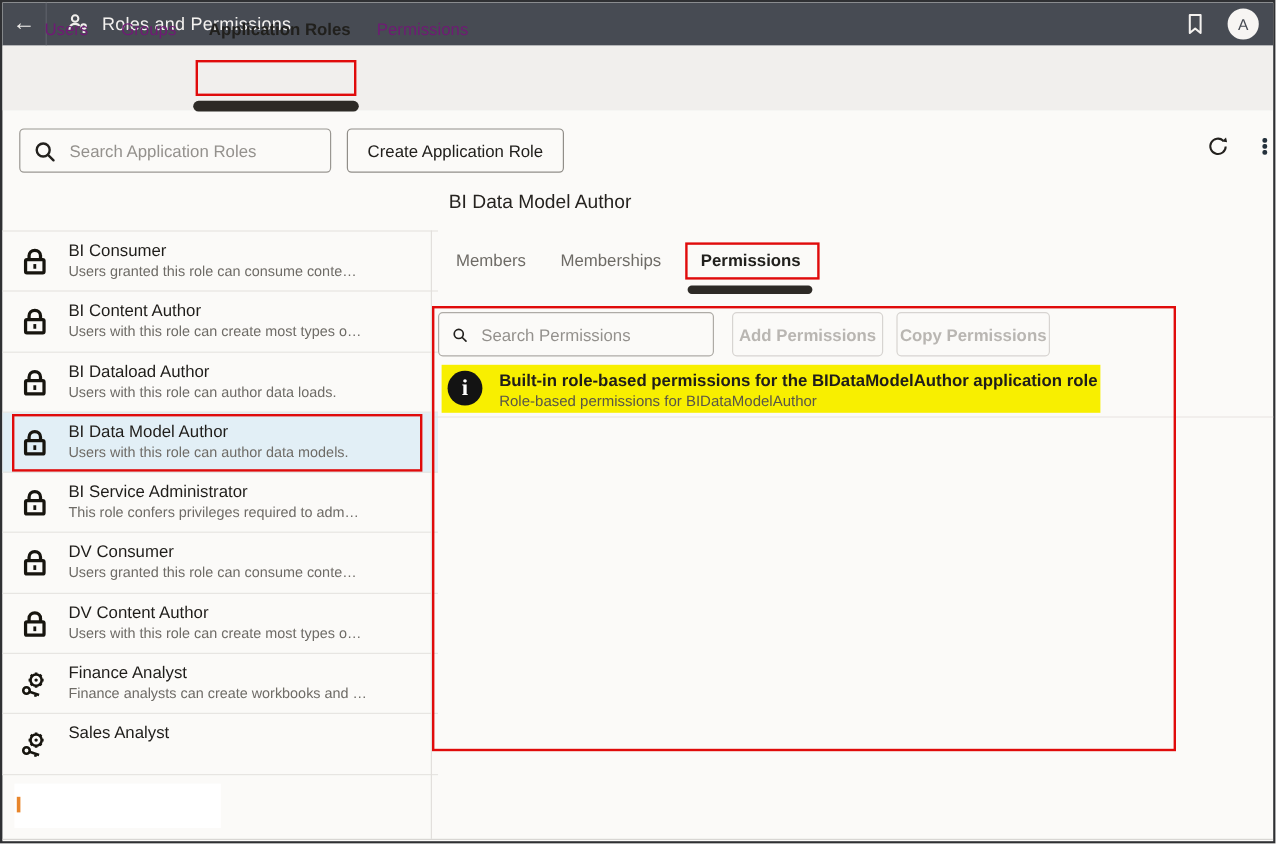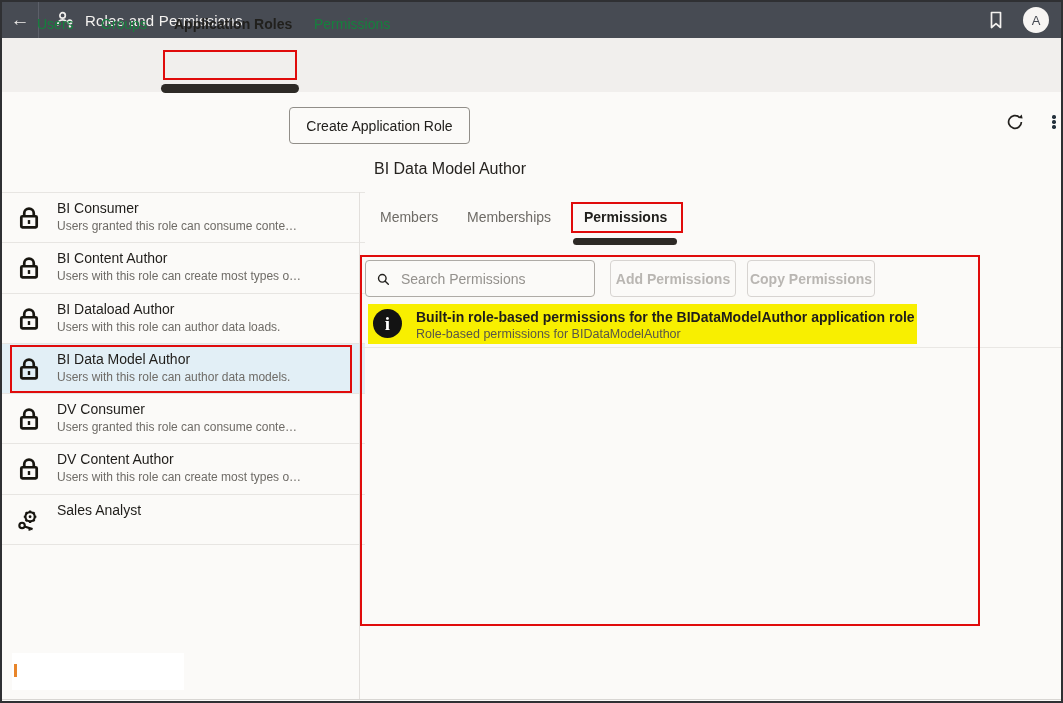--- a/index.html
+++ b/index.html
@@ -16,21 +16,21 @@
   .topbar-sep{width:1px;height:36px;background:#5c6069;}
   .topbar-icon{margin-left:16px;display:flex;align-items:center;}
   .topbar-title{color:#f4f2f0;font-size:15px;margin-left:10px;letter-spacing:.2px;}
   .topbar-right{margin-left:auto;display:flex;align-items:center;gap:18px;padding-right:12px;}
   .bookmark-btn{display:flex;align-items:center;cursor:pointer;}
   .avatar{width:26px;height:26px;border-radius:50%;background:#f7f5f3;color:#474b53;
           display:flex;align-items:center;justify-content:center;font-size:13px;font-weight:400;}
 
   
   .tabstrip{left:0;top:36px;width:100%;height:54px;background:#f1efed;}
-  .tab{position:absolute;top:14px;font-size:14px;color:#15803d;cursor:pointer;white-space:nowrap;}
+  .tab{position:absolute;top:14px;font-size:14px;color:#701a75;cursor:pointer;white-space:nowrap;}
   .tab.active{color:#21201d;font-weight:bold;}
   .tab-annotation{left:161px;top:48px;width:134px;height:30px;border:2px solid #e00b0b;pointer-events:none;z-index:40;}
   .tab-underline{left:159px;top:82px;width:138px;height:9px;background:#2d2a26;border-radius:5px;z-index:5;}
 
   
   .search-input{left:14px;top:105px;width:260px;height:37px;border:1px solid #9a9792;border-radius:4px;
                 background:#fbfaf8;display:flex;align-items:center;padding:0 10px;gap:9px;}
   .search-input input{border:none;outline:none;background:transparent;font-size:14px;flex:1;
                       font-family:"Liberation Sans",sans-serif;color:#33312d;}
   .search-input input::placeholder{color:#94918d;}
@@ -119,20 +119,27 @@
   </div>
 
   <div class="abs tabstrip"></div>
   <div class="abs tab" style="left:35px;">Users</div>
   <div class="abs tab" style="left:99px;">Groups</div>
   <div class="abs tab active" style="left:172px;">Application Roles</div>
   <div class="abs tab" style="left:312px;">Permissions</div>
   <div class="abs tab-underline"></div>
   <div class="abs tab-annotation"></div>
 
+  <div class="abs search-input">
+    <svg width="20" height="20" viewBox="0 0 20 20" fill="none" stroke="#23211e" stroke-width="2" stroke-linecap="round">
+      <circle cx="9" cy="9" r="5.4"></circle>
+        <path d="M13.2 13.2 L17.6 17.6"></path>
+    </svg>
+    <input type="text" placeholder="Search Application Roles" style="">
+  </div>
   <div class="abs create-btn">Create Application Role</div>
 
   <div class="abs icon-btn refresh-btn">
     <svg width="20" height="20" viewBox="0 0 20 20" fill="none">
       <path d="M16.4 10 a6.4 6.4 0 1 1 -2.0 -4.7" stroke="#23211e" stroke-width="1.7"></path>
       <path d="M13.2 5.9 L17.6 6.6 L16.7 2.5 Z" fill="#23211e"></path>
     </svg>
   </div>
   <div class="abs icon-btn kebab-btn">
     <div>
@@ -177,50 +184,70 @@
     <div class="role-item selected">
       <svg class="role-icon" width="26" height="26" viewBox="0 0 24 24" fill="none" stroke="#17150f" stroke-width="2.5">
         <path d="M7.6 10.4 V7.7 C7.6 5.2 9.5 3.4 12 3.4 C14.5 3.4 16.4 5.2 16.4 7.7 V10.4"></path>
         <rect x="4.9" y="10.4" width="14.2" height="10.2" rx="1"></rect>
         <rect x="10.9" y="13.9" width="2.2" height="3.6" fill="#17150f" stroke="none"></rect>
       </svg>
       <div class="role-name">BI Data Model Author</div>
       <div class="role-desc">Users with this role can author data models.</div>
     </div>
 
+    <div class="role-item">
+      <svg class="role-icon" width="26" height="26" viewBox="0 0 24 24" fill="none" stroke="#17150f" stroke-width="2.5">
+        <path d="M7.6 10.4 V7.7 C7.6 5.2 9.5 3.4 12 3.4 C14.5 3.4 16.4 5.2 16.4 7.7 V10.4"></path>
+        <rect x="4.9" y="10.4" width="14.2" height="10.2" rx="1"></rect>
+        <rect x="10.9" y="13.9" width="2.2" height="3.6" fill="#17150f" stroke="none"></rect>
+      </svg>
+      <div class="role-name">BI Service Administrator</div>
+      <div class="role-desc">This role confers privileges required to adm…</div>
+    </div>
 
     <div class="role-item">
       <svg class="role-icon" width="26" height="26" viewBox="0 0 24 24" fill="none" stroke="#17150f" stroke-width="2.5">
         <path d="M7.6 10.4 V7.7 C7.6 5.2 9.5 3.4 12 3.4 C14.5 3.4 16.4 5.2 16.4 7.7 V10.4"></path>
         <rect x="4.9" y="10.4" width="14.2" height="10.2" rx="1"></rect>
         <rect x="10.9" y="13.9" width="2.2" height="3.6" fill="#17150f" stroke="none"></rect>
       </svg>
       <div class="role-name">DV Consumer</div>
       <div class="role-desc">Users granted this role can consume conte…</div>
     </div>
 
     <div class="role-item">
       <svg class="role-icon" width="26" height="26" viewBox="0 0 24 24" fill="none" stroke="#17150f" stroke-width="2.5">
         <path d="M7.6 10.4 V7.7 C7.6 5.2 9.5 3.4 12 3.4 C14.5 3.4 16.4 5.2 16.4 7.7 V10.4"></path>
         <rect x="4.9" y="10.4" width="14.2" height="10.2" rx="1"></rect>
         <rect x="10.9" y="13.9" width="2.2" height="3.6" fill="#17150f" stroke="none"></rect>
       </svg>
       <div class="role-name">DV Content Author</div>
       <div class="role-desc">Users with this role can create most types o…</div>
     </div>
-
 
     <div class="role-item">
       <svg class="role-icon" width="26" height="26" viewBox="0 0 24 24" fill="none" stroke="#17150f" stroke-width="2">
         <circle cx="13" cy="9" r="4.3"></circle>
         <circle cx="13" cy="9" r="1.3" fill="#17150f" stroke="none"></circle>
         <path d="M13 3.2 V4.7 M13 13.3 V14.8 M7.2 9 H8.7 M17.3 9 H18.8 M8.9 4.9 L9.9 5.9 M16.1 12.1 L17.1 13.1 M17.1 4.9 L16.1 5.9 M9.9 12.1 L8.9 13.1"></path>
         <circle cx="5.6" cy="17" r="2.5"></circle>
         <path d="M7.9 18 L15.3 20.4 M12.8 19.6 L12.3 21.8"></path>
       </svg>
+      <div class="role-name">Finance Analyst</div>
+      <div class="role-desc">Finance analysts can create workbooks and …</div>
+    </div>
+
+    <div class="role-item">
+      <svg class="role-icon" width="26" height="26" viewBox="0 0 24 24" fill="none" stroke="#17150f" stroke-width="2">
+        <circle cx="13" cy="9" r="4.3"></circle>
+        <circle cx="13" cy="9" r="1.3" fill="#17150f" stroke="none"></circle>
+        <path d="M13 3.2 V4.7 M13 13.3 V14.8 M7.2 9 H8.7 M17.3 9 H18.8 M8.9 4.9 L9.9 5.9 M16.1 12.1 L17.1 13.1 M17.1 4.9 L16.1 5.9 M9.9 12.1 L8.9 13.1"></path>
+        <circle cx="5.6" cy="17" r="2.5"></circle>
+        <path d="M7.9 18 L15.3 20.4 M12.8 19.6 L12.3 21.8"></path>
+      </svg>
       <div class="role-name">Sales Analyst</div>
     </div>
 
   </div>
   <div class="abs list-vline"></div>
   <div class="abs selected-annotation"></div>
 
   <div class="abs detail-title">BI Data Model Author</div>
 
   <div class="abs dtab" style="left:378px;">Members</div>

